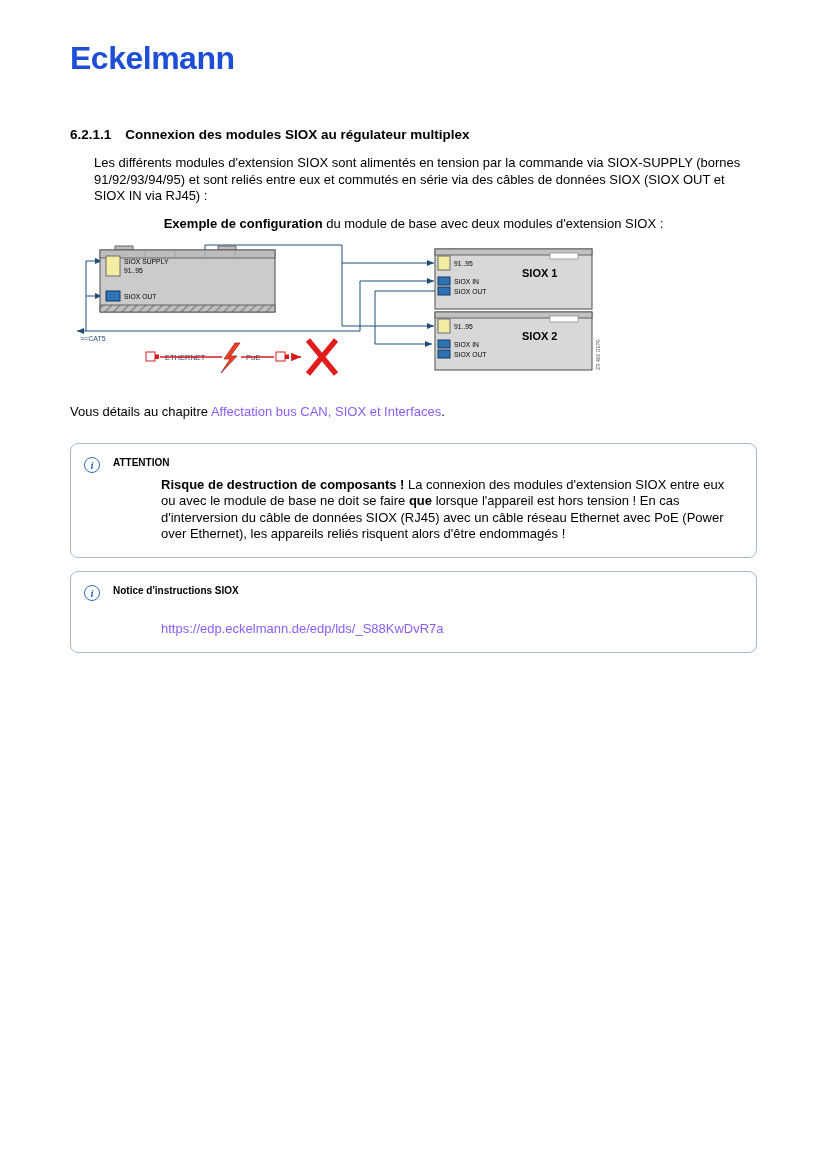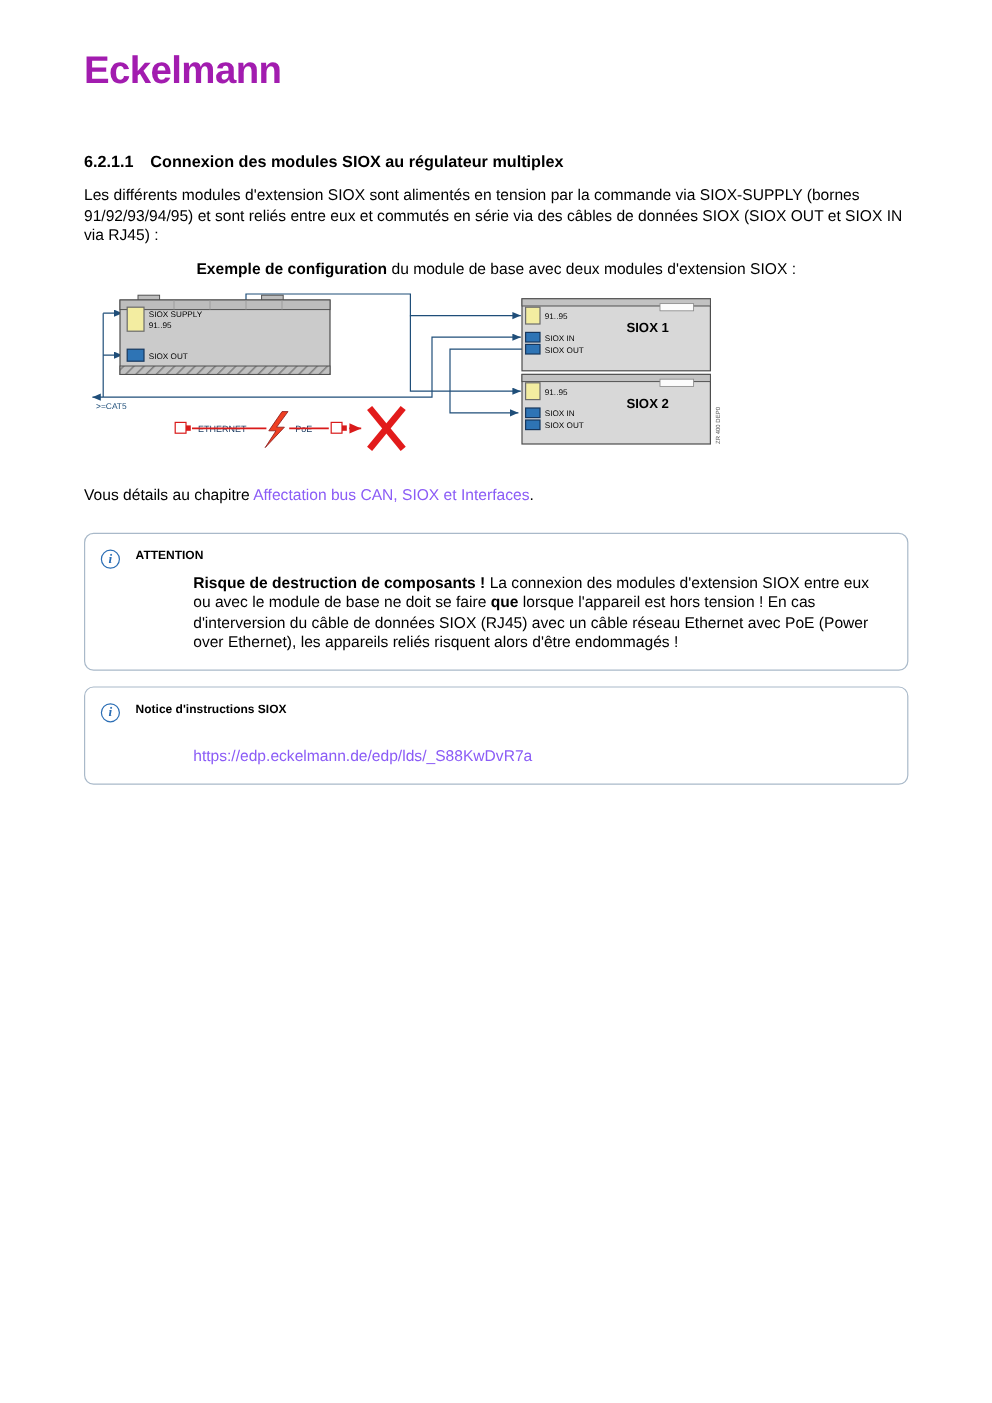--- a/index.html
+++ b/index.html
@@ -1,27 +1,27 @@
 <!DOCTYPE html>
 <html><head>
 <meta charset="utf-8">
 <style>
   * { margin:0; padding:0; box-sizing:border-box; }
   html,body { background:#ffffff; }
   body { font-family:"Liberation Sans", sans-serif; color:#000; }
   .page { position:relative; width:827px; height:1169px; margin:0 auto; background:#fff; overflow:hidden; }
   .content { position:absolute; left:70px; right:70px; top:0; }
 
-  .logo { margin-top:40px; font-size:32px; font-weight:bold; color:#a21caf; letter-spacing:-0.5px; }
+  .logo { margin-top:40px; font-size:32px; font-weight:bold; color:#1d4ed8; letter-spacing:-0.5px; }
 
   .section-heading { margin-top:50px; font-size:13.5px; font-weight:bold; display:flex; }
   .section-heading .num { margin-right:14px; }
 
   p.body { font-size:13px; line-height:16.5px; }
-  .intro { margin-top:13px; }
+  .intro { margin-top:13px;margin-left:24px; }
   .example { margin-top:11px;text-align:center; }
 
   figure.diagram { margin-top:12px; }
 
   .see-details { margin-top:16px; }
   a.doc-link { color:#8b5cf6; text-decoration:none; cursor:pointer; }
 
   .note-box { margin-top:22px; border:1px solid #a9b9c9; border-radius:8px; background:#fff;
               padding:13px 16px 14px 13px; display:flex; gap:13px; }
   .note-box + .note-box { margin-top:13px; }

